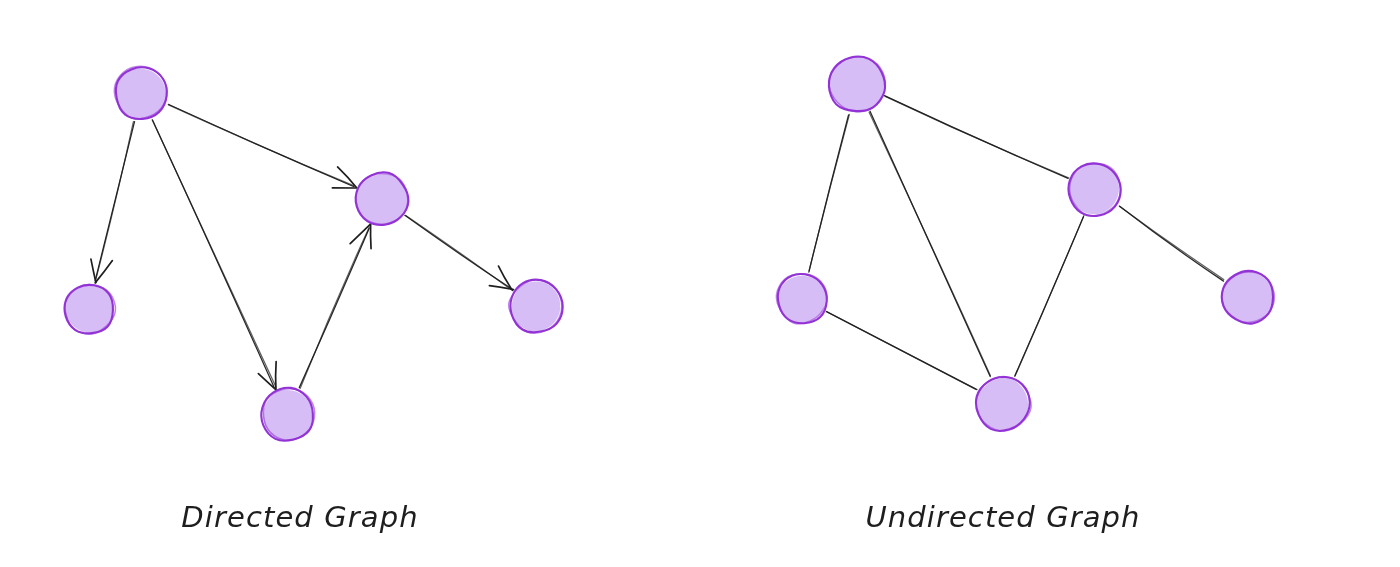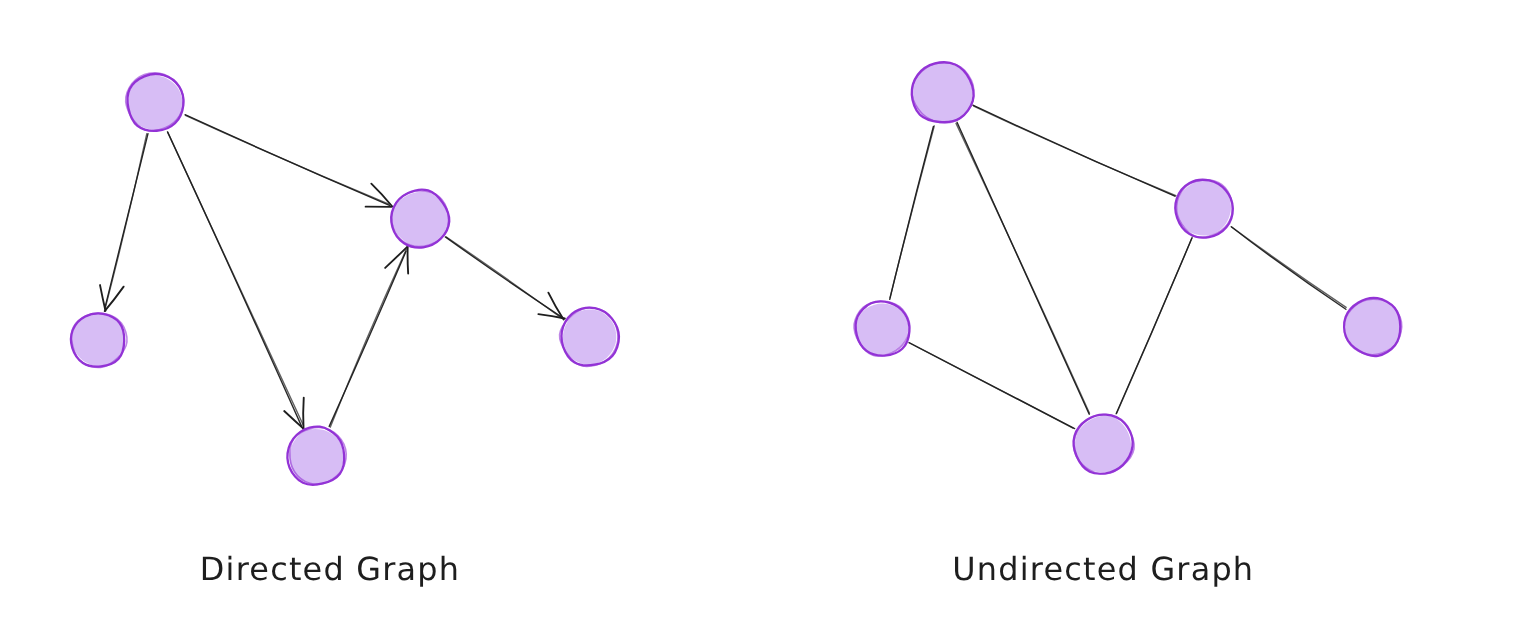--- a/index.html
+++ b/index.html
@@ -9,20 +9,21 @@
   }
   body {
     font-family: "DejaVu Sans", sans-serif;
   }
   #canvas-root {
     position: relative;
     width: 1400px;
     height: 567px;
     background: #ffffff;
     overflow: hidden;
+    font-style: italic;
   }
   #diagram-svg {
     position: absolute;
     top: 0;
     left: 0;
     width: 1400px;
     height: 567px;
     display: block;
   }
   .graph-caption {

